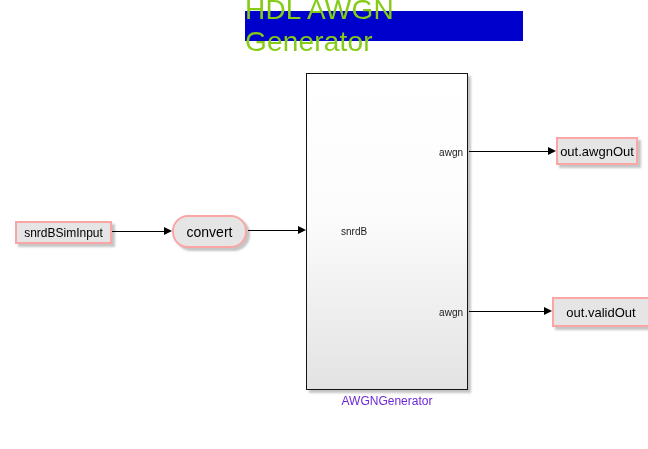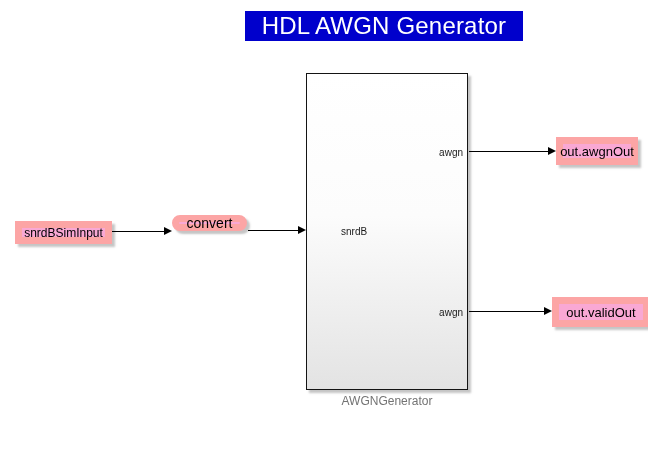--- a/index.html
+++ b/index.html
@@ -8,37 +8,37 @@
     background: #ffffff;
     font-family: "Liberation Sans", sans-serif;
     position: relative;
     overflow: hidden;
   }
   .canvas { position: absolute; inset: 0; }
 
   
   .banner {
     position: absolute; left: 245px; top: 11px; width: 278px; height: 30px;
-    background: #0000CC; color: #ffffff;
+    background: #0000CC; color: #84cc16;
     display: flex; align-items: center; justify-content: center;
-    font-size: 24px; letter-spacing: 0.2px;
+    font-size: 28px; letter-spacing: 0.2px;
   }
 
   
   .blk {
     position: absolute;
-    background: #f9a8d4;
-    border: 7px solid #fca5a5;
+    background: #e5e5e5;
+    border: 2px solid #fca5a5;
     box-shadow: 3px 3px 2px rgba(150,150,150,0.55);
     display: flex; align-items: center; justify-content: center;
     color: #000000;
     box-sizing: border-box;
   }
   .blk-src     { left: 15px;  top: 221px; width: 97px;  height: 23px; font-size: 12px; text-align: center; }
-  .blk-convert { left: 172px; top: 215px; width: 75px;  height: 16px; font-size: 14px; border-radius: 16px; }
+  .blk-convert { left: 172px; top: 215px; width: 75px;  height: 33px; font-size: 14px; border-radius: 16px; }
   .blk-awgnout { left: 556px; top: 137px; width: 82px;  height: 28px; font-size: 13px; }
   .blk-validout{ left: 552px; top: 297px; width: 98px;  height: 30px; font-size: 13px; }
 
   
   .blk-gen {
     position: absolute; left: 306px; top: 73px; width: 162px; height: 317px;
     background: linear-gradient(180deg, #ffffff 0%, #fcfcfc 45%, #e3e3e3 100%);
     border: 1px solid #141414;
     box-shadow: 3px 3px 2px rgba(150,150,150,0.55);
     box-sizing: border-box;
@@ -46,21 +46,21 @@
   .port-label {
     position: absolute; font-size: 10px; color: #1a1a1a; line-height: 12px;
     white-space: nowrap;
   }
   .port-in    { left: 5px;  top: 152px; padding-left: 29px; }
   .port-out1  { right: 4px; top: 73px;  text-align: right; }
   .port-out2  { right: 4px; top: 233px; text-align: right; }
 
   .gen-label {
     position: absolute; left: 306px; top: 394px; width: 162px;
-    text-align: center; font-size: 12px; color: #737373;
+    text-align: center; font-size: 12px; color: #6d28d9;
   }
 
   
   .wire { position: absolute; height: 0; border-top: 1.4px solid #000000; }
   .wire .head {
     position: absolute; right: -7px; top: -5px;
     width: 0; height: 0;
     border-left: 8px solid #000000;
     border-top: 4.3px solid transparent;
     border-bottom: 4.3px solid transparent;

